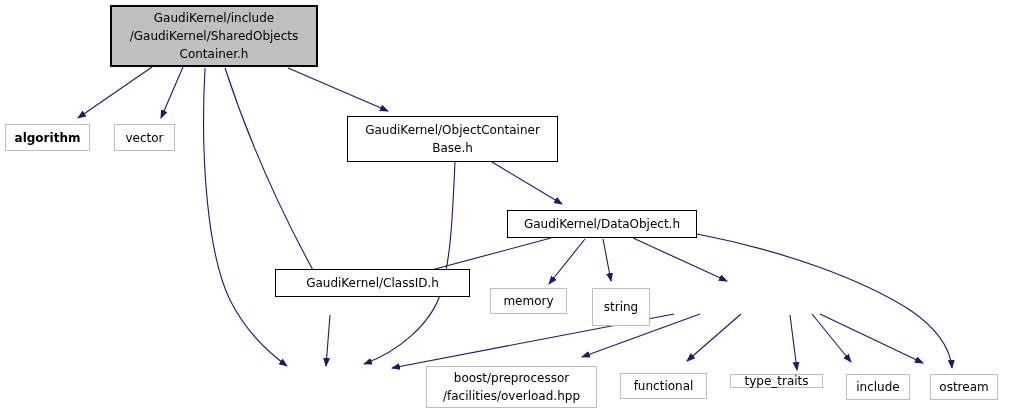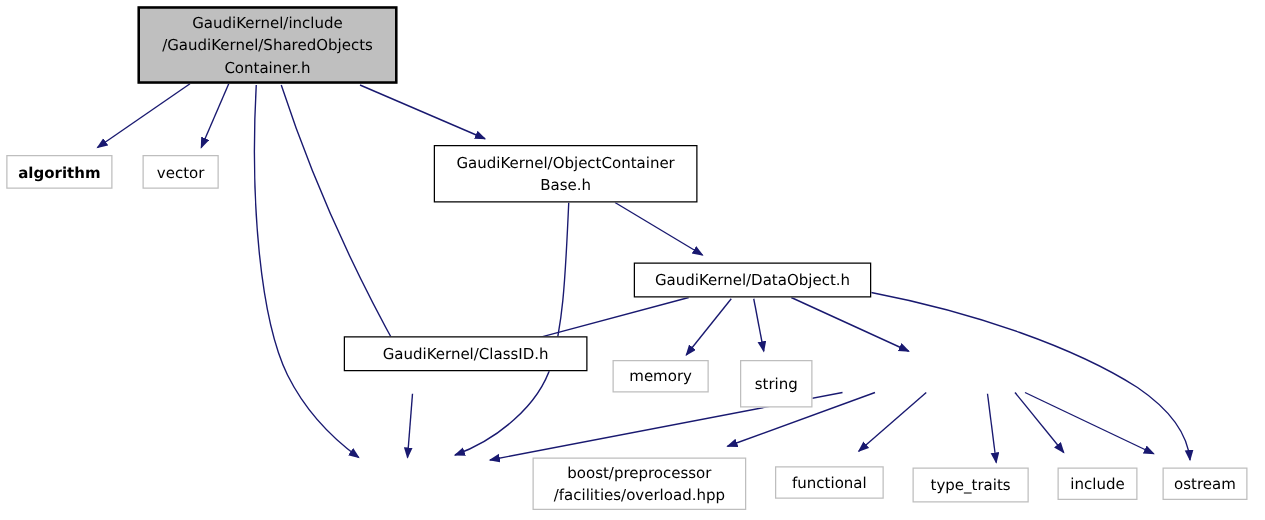--- a/index.html
+++ b/index.html
@@ -82,19 +82,19 @@
 
   <div class="node leaf" style="left:592px; top:288px; width:58px; height:38px;">string</div>
 
 
 
   <div class="node leaf" style="left:426px; top:366px; width:171px; height:42px;">boost/preprocessor
 /facilities/overload.hpp</div>
 
   <div class="node leaf" style="left:620px; top:373px; width:87px; height:26px;">functional</div>
 
-  <div class="node leaf" style="left:730px; top:374px; width:93px; height:28px;">type_traits</div>
+  <div class="node leaf" style="left:730px; top:374px; width:93px; height:14px;">type_traits</div>
 
   <div class="node leaf" style="left:846px; top:374px; width:64px; height:26px;">include</div>
 
   <div class="node leaf" style="left:930px; top:374px; width:68px; height:26px;">ostream</div>
 
 </div>
 
 </body></html>

